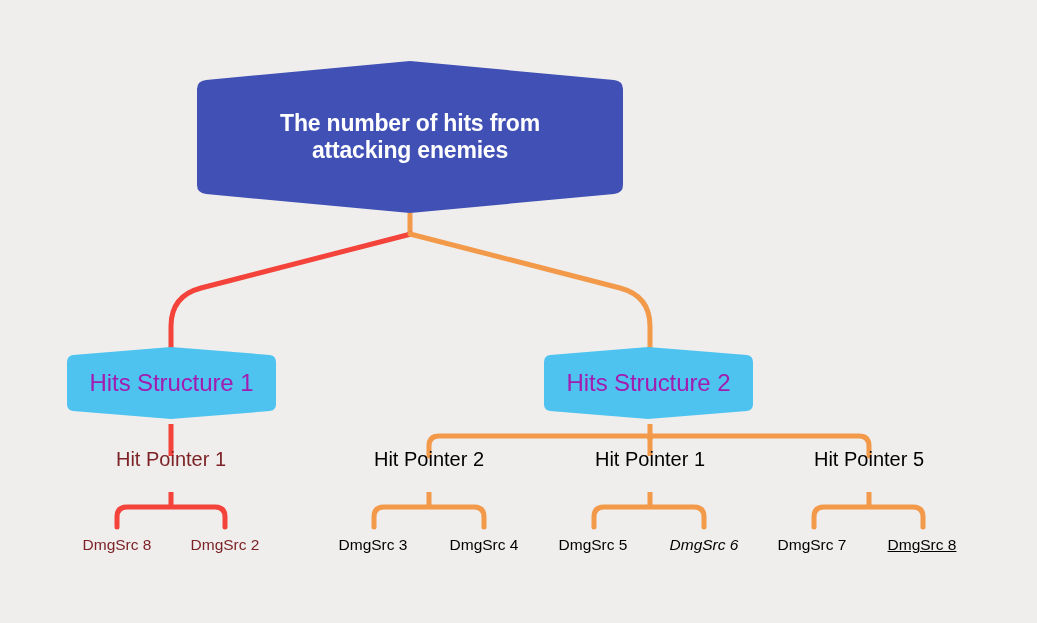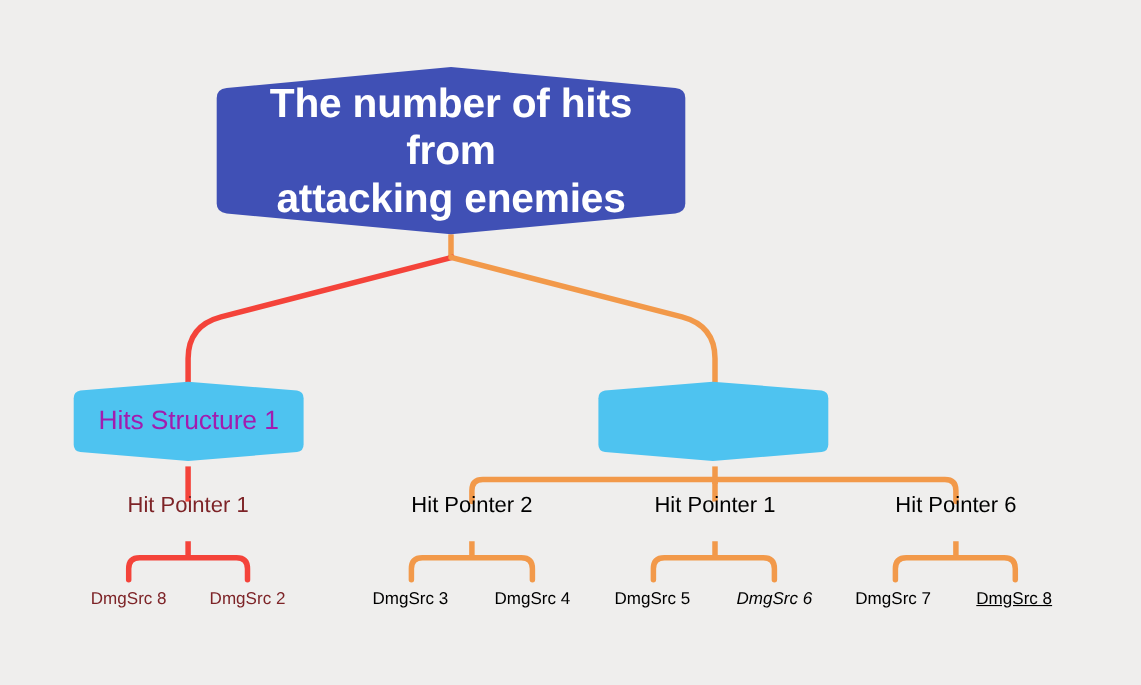--- a/index.html
+++ b/index.html
@@ -50,21 +50,21 @@
   }
 
   #root-node {
     left: 188px;
     top: 59px;
     width: 444px;
     height: 156px;
   }
   #root-node .hexlabel {
     color: #ffffff;
-    font-size: 37px;
+    font-size: 23px;
     font-weight: bold;
     letter-spacing: -0.2px;
     padding: 0 34px;
   }
 
   .structure-node {
     width: 219px;
     height: 74px;
     top: 346px;
   }
@@ -145,29 +145,30 @@
     </svg>
     <div class="hexlabel">Hits Structure 1</div>
   </div>
 
   <div class="hexnode structure-node" id="structure-node-2">
     <svg class="hexbg" viewBox="0 0 219 74" preserveAspectRatio="none">
       <path d="M5,16 Q5,10 11,9 L109,1 L208,9 Q214,10 214,16
                L214,58 Q214,64 208,65 L109,73 L11,65
                Q5,64 5,58 Z" fill="#4ec3f0"></path>
     </svg>
+    <div class="hexlabel">Hits Structure 2</div>
   </div>
 
   <div class="text-label pointer-label tone-red" style="left:171px;">Hit Pointer 1</div>
 
   <div class="text-label pointer-label tone-brown" style="left:429px;">Hit Pointer 2</div>
 
   <div class="text-label pointer-label tone-brown" style="left:650px;">Hit Pointer 1</div>
 
-  <div class="text-label pointer-label tone-brown" style="left:869px;">Hit Pointer 6</div>
+  <div class="text-label pointer-label tone-brown" style="left:869px;">Hit Pointer 5</div>
 
   <div class="text-label leaf-label tone-red" style="left:117px;">DmgSrc 8</div>
   <div class="text-label leaf-label tone-red" style="left:225px;">DmgSrc 2</div>
 
   <div class="text-label leaf-label tone-brown" style="left:373px;">DmgSrc 3</div>
   <div class="text-label leaf-label tone-brown" style="left:484px;">DmgSrc 4</div>
 
   <div class="text-label leaf-label tone-brown" style="left:593px;">DmgSrc 5</div>
   <div class="text-label leaf-label tone-brown" style="left:704px;font-style:italic;">DmgSrc 6</div>
 

